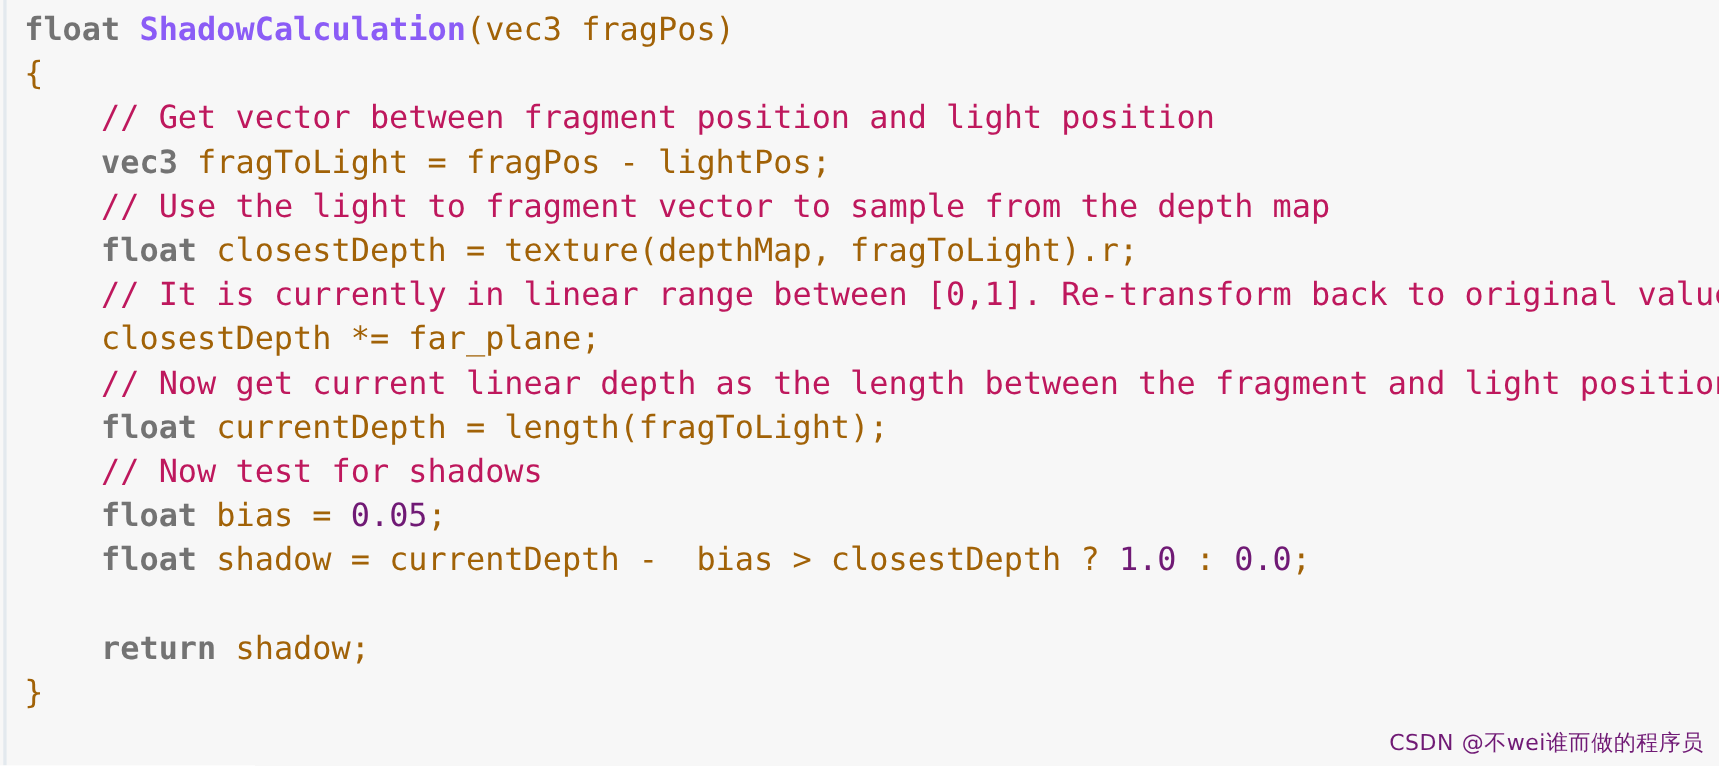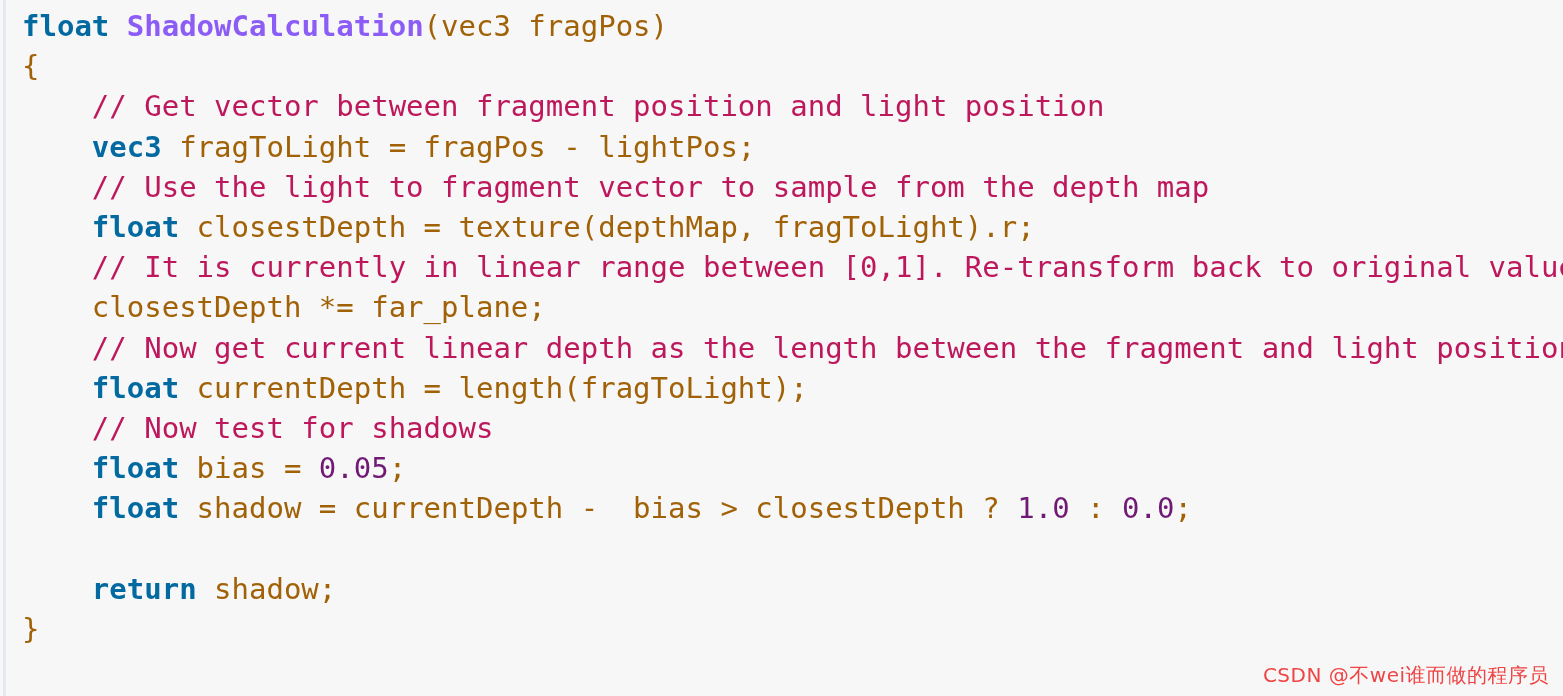--- a/index.html
+++ b/index.html
@@ -33,21 +33,21 @@
     right: 0;
     margin: 0;
     padding: 0;
     font-size: 29px;
     line-height: 40.2px;
     white-space: pre;
     letter-spacing: 0px;
     font-family: "DejaVu Sans Mono", "Liberation Mono", monospace;
   }
   .ln { display: block; height: 40.2px; }
-  .kw  { color: #0369a1; font-weight: bold; }
+  .kw  { color: #737373; font-weight: bold; }
   .fn  { color: #8b5cf6; font-weight: bold; }
   .pl  { color: #a16207; }
   .cm  { color: #be185d; font-weight: normal; }
   .num { color: #701a75; }
   #watermark {
     position: absolute;
     right: 14px;
     bottom: 7px;
     font-family: "DejaVu Sans", "Liberation Sans", sans-serif;
     font-size: 20px;
@@ -58,15 +58,15 @@
 </style>
 </head>
 <body>
 
 <div id="snippet" style="background: rgb(247, 247, 247);">
 
   <div id="gutter-stripe" style="background: rgb(227, 233, 238);"></div>
 
   <pre id="code-block"><span class="ln"><span class="kw">float</span><span class="pl"> </span><span class="fn">ShadowCalculation</span><span class="pl">(vec3 fragPos)</span></span><span class="ln"><span class="pl">{</span></span><span class="ln"><span class="pl">    </span><span class="cm">// Get vector between fragment position and light position</span></span><span class="ln"><span class="pl">    </span><span class="kw">vec3</span><span class="pl"> fragToLight = fragPos - lightPos;</span></span><span class="ln"><span class="pl">    </span><span class="cm">// Use the light to fragment vector to sample from the depth map</span></span><span class="ln"><span class="pl">    </span><span class="kw">float</span><span class="pl"> closestDepth = texture(depthMap, fragToLight).r;</span></span><span class="ln"><span class="pl">    </span><span class="cm">// It is currently in linear range between [0,1]. Re-transform back to original value</span></span><span class="ln"><span class="pl">    closestDepth *= far_plane;</span></span><span class="ln"><span class="pl">    </span><span class="cm">// Now get current linear depth as the length between the fragment and light position</span></span><span class="ln"><span class="pl">    </span><span class="kw">float</span><span class="pl"> currentDepth = length(fragToLight);</span></span><span class="ln"><span class="pl">    </span><span class="cm">// Now test for shadows</span></span><span class="ln"><span class="pl">    </span><span class="kw">float</span><span class="pl"> bias = </span><span class="num">0.05</span><span class="pl">;</span></span><span class="ln"><span class="pl">    </span><span class="kw">float</span><span class="pl"> shadow = currentDepth -  bias &gt; closestDepth ? </span><span class="num">1.0</span><span class="pl"> : </span><span class="num">0.0</span><span class="pl">;</span></span><span class="ln">&nbsp;</span><span class="ln"><span class="pl">    </span><span class="kw">return</span><span class="pl"> shadow;</span></span><span class="ln"><span class="pl">}</span></span></pre>
 
-  <div id="watermark" style="color: #ef4444; text-align: center;">CSDN @不wei谁而做的程序员</div>
+  <div id="watermark" style="color: #701a75; text-align: center;">CSDN @不wei谁而做的程序员</div>
 
 </div>
 
 </body></html>

